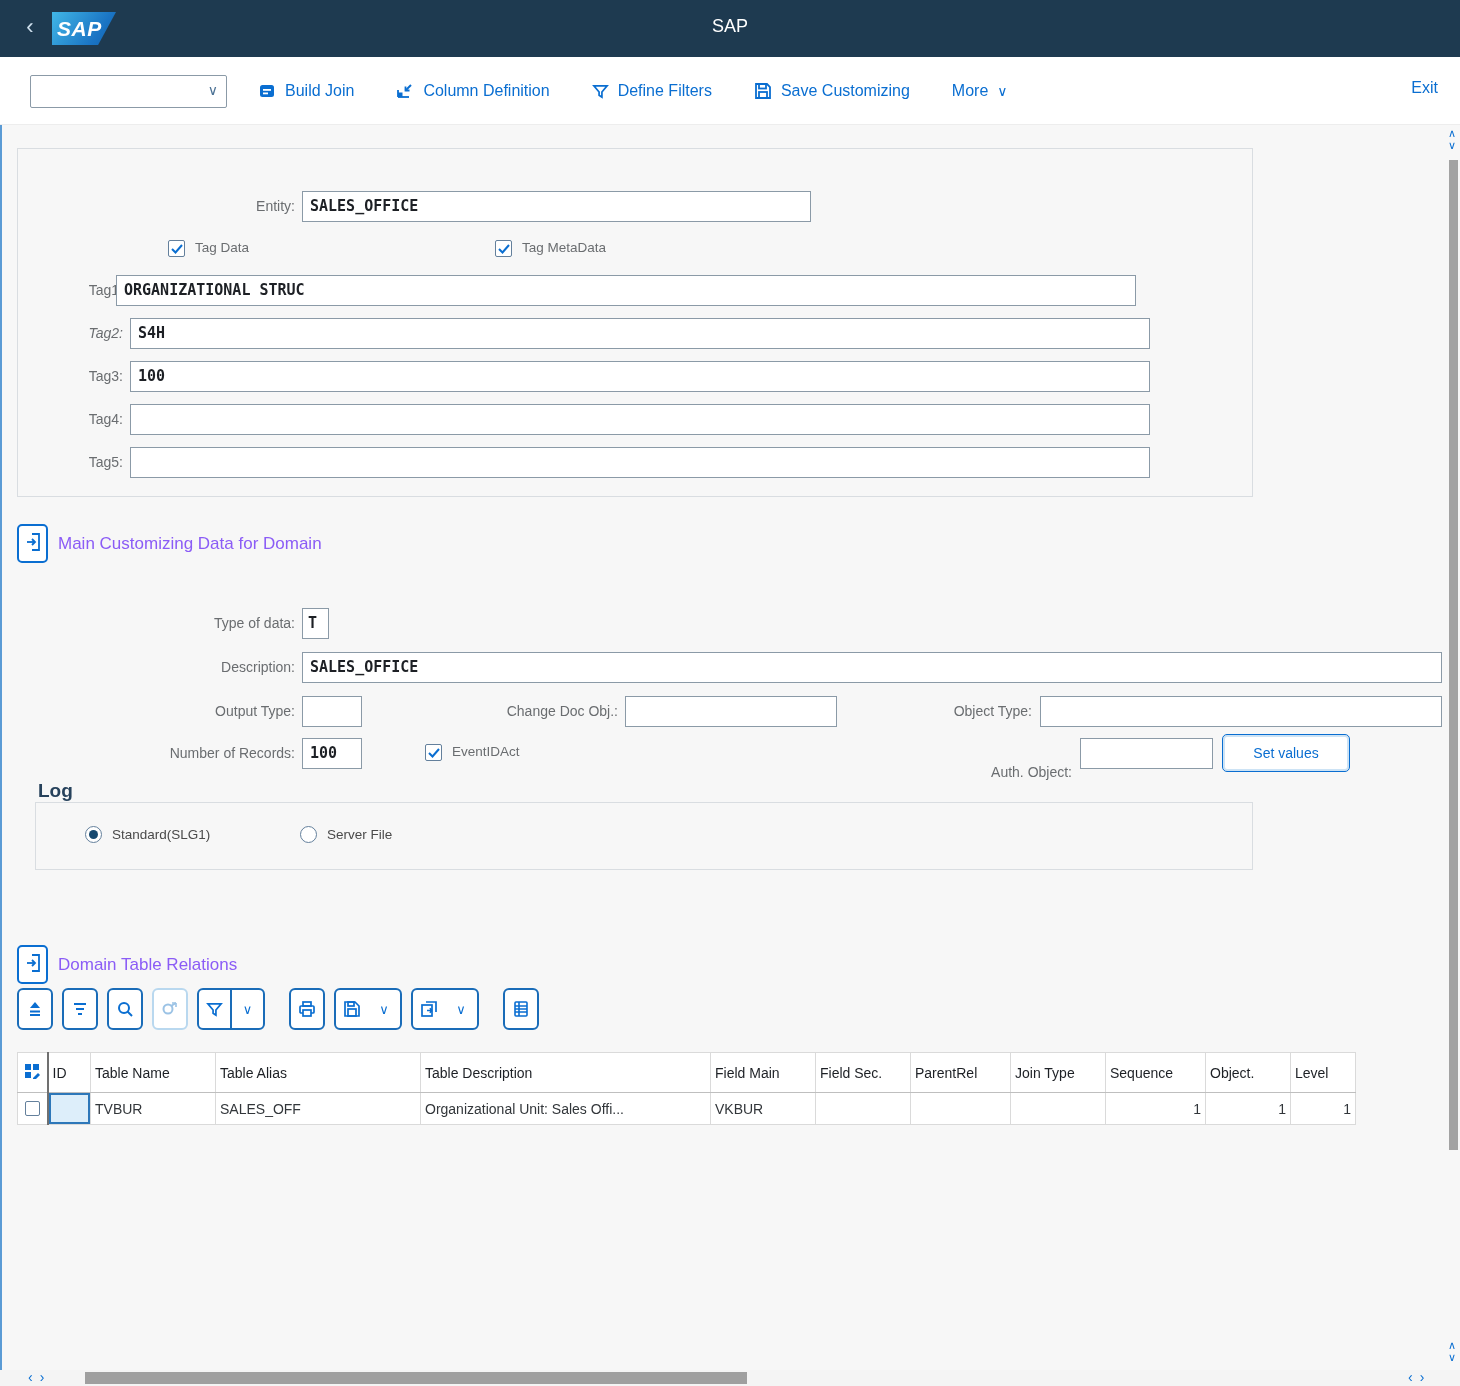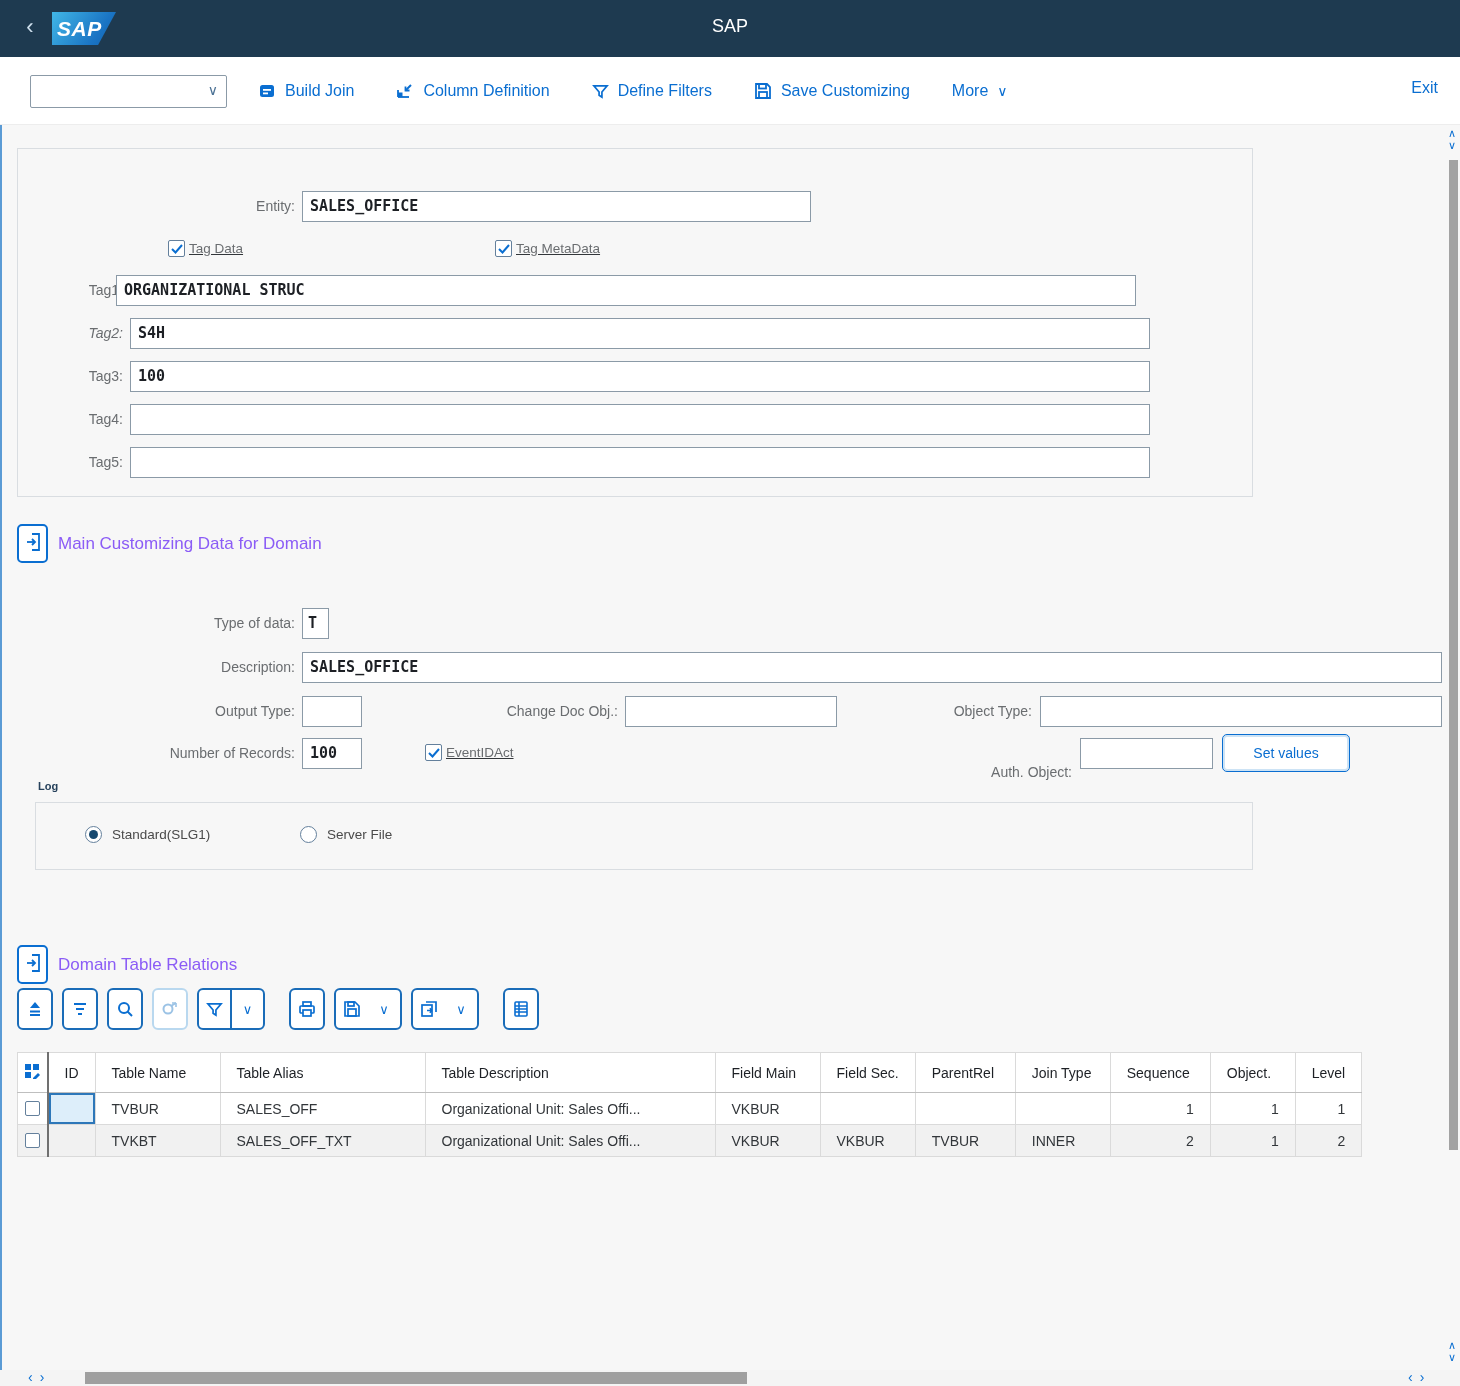--- a/index.html
+++ b/index.html
@@ -32,52 +32,52 @@
   .exit-btn { position:absolute; right:22px; top:22px; color:#0a6ed1; font-size:16px; cursor:pointer; background:none; border:none; font-family:inherit; }
 
   .left-accent { position:absolute; left:0; top:125px; width:2px; height:1261px; background:#5b9bd5; }
 
   
   .panel { position:absolute; border:1px solid #d9dde1; }
   .lbl { position:absolute; color:#6a6d70; font-size:14px; text-align:right; }
   .fld { position:absolute; background:#fff; border:1px solid #8b9aa7; height:31px;
     font-family:"DejaVu Sans Mono", monospace; font-weight:700; font-size:15px; color:#1d2025;
     line-height:29px; padding:0 7px; overflow:hidden; white-space:nowrap; }
-  .cb { position:absolute; display:flex; align-items:center; gap:4px; cursor:pointer;text-decoration:underline; }
+  .cb { position:absolute; display:flex; gap:10px; cursor:pointer; }
   .cb-box { width:17px; height:17px; background:#fff; border:1px solid #64809c; border-radius:2px;
     display:flex; align-items:center; justify-content:center; }
   .cb-lbl { color:#6a6d70; font-size:13.5px; }
   .radio { position:absolute; display:flex; align-items:center; gap:10px; cursor:pointer; }
   .rad-circle { width:17px; height:17px; border:1px solid #64809c; border-radius:50%; background:#fff;
     display:flex; align-items:center; justify-content:center; }
   .rad-dot { width:9px; height:9px; border-radius:50%; background:#17496f; }
   .rad-lbl { color:#4a4a4a; font-size:13.5px; }
 
   .section-head-btn { position:absolute; width:31px; height:39px; background:#fff;
     border:2px solid #0a6ed1; border-radius:5px; display:flex; align-items:center; justify-content:center; cursor:pointer; }
   .section-title { position:absolute; color:#8b5cf6; font-size:17px; }
-  .log-title { position:absolute; color:#27425c; font-size:11px; font-weight:bold; }
+  .log-title { position:absolute; color:#27425c; font-size:19px; font-weight:bold; }
 
   .btn-outline { position:absolute; background:#fff; border:1px solid #0a6ed1; border-radius:5px;
     color:#0a6ed1; font-size:14px; font-family:inherit; cursor:pointer;
     box-shadow:0 0 0 2px #cde3f5 inset; }
 
   
   .gbtn { height:42px; background:#fff; border:2px solid #1a6cb8; border-radius:6px;
     display:inline-flex; align-items:center; justify-content:center; cursor:pointer; }
   .gbtn.disabled { border-color:#b9d8ef; }
   .gtb { position:absolute; left:17px; top:988px; display:flex; align-items:center; gap:9px; }
   .gtb .gap { width:6px; }
   .split-half { display:flex; align-items:center; justify-content:center; width:32px; height:100%; }
   .split-div { width:2px; height:100%; background:#1a6cb8; }
 
   
   table.alv { position:absolute; left:17px; top:1052px; border-collapse:collapse; table-layout:fixed;
     background:#fff; font-size:14px; }
-  .alv th, .alv td { border:1px solid #dadada; padding:0 16px; overflow:hidden; white-space:nowrap; height:32px; }
+  .alv th, .alv td { border:1px solid #dadada; padding:0 4px; overflow:hidden; white-space:nowrap; height:32px; }
   .alv thead th { height:40px; font-weight:normal; color:#1d2025; text-align:left; background:#fff;
     border-bottom:1px solid #bfbfbf; }
   .alv .selcol { border-right:2px solid #707070; text-align:center; padding:0 4px; }
   .alv tbody tr:nth-child(2) td { background:#f1f1f1; }
   .alv td.num { text-align:right; }
   .alv td .cbx { margin:0 auto; }
   .focus-cell { background:#ddeefa !important; box-shadow:inset 0 0 0 2px #2d77b9; }
 
   
   .vsb-arrows { position:absolute; right:0; width:16px; display:flex; flex-direction:column; align-items:center; gap:1px; }
@@ -369,36 +369,20 @@
       <td>SALES_OFF</td>
       <td>Organizational Unit: Sales Offi...</td>
       <td>VKBUR</td>
       <td></td>
       <td></td>
       <td></td>
       <td class="num">1</td>
       <td class="num">1</td>
       <td class="num">1</td>
     </tr>
-    <tr>
-      <td class="selcol">
-        <span class="cb-box cbx" style="width:15px;height:15px"></span>
-      </td>
-      <td></td>
-      <td>TVKBT</td>
-      <td>SALES_OFF_TXT</td>
-      <td>Organizational Unit: Sales Offi...</td>
-      <td>VKBUR</td>
-      <td>VKBUR</td>
-      <td>TVBUR</td>
-      <td>INNER</td>
-      <td class="num">2</td>
-      <td class="num">1</td>
-      <td class="num">2</td>
-    </tr>
   </tbody>
 </table>
 
 <div class="vsb-arrows" style="top:128px;">
   <span class="sb-glyph">∧</span>
   <span class="sb-glyph">∨</span>
 </div>
 <div class="vsb-thumb" style="top:160px; height:990px;"></div>
 <div class="vsb-arrows" style="top:1340px;">
   <span class="sb-glyph">∧</span>

